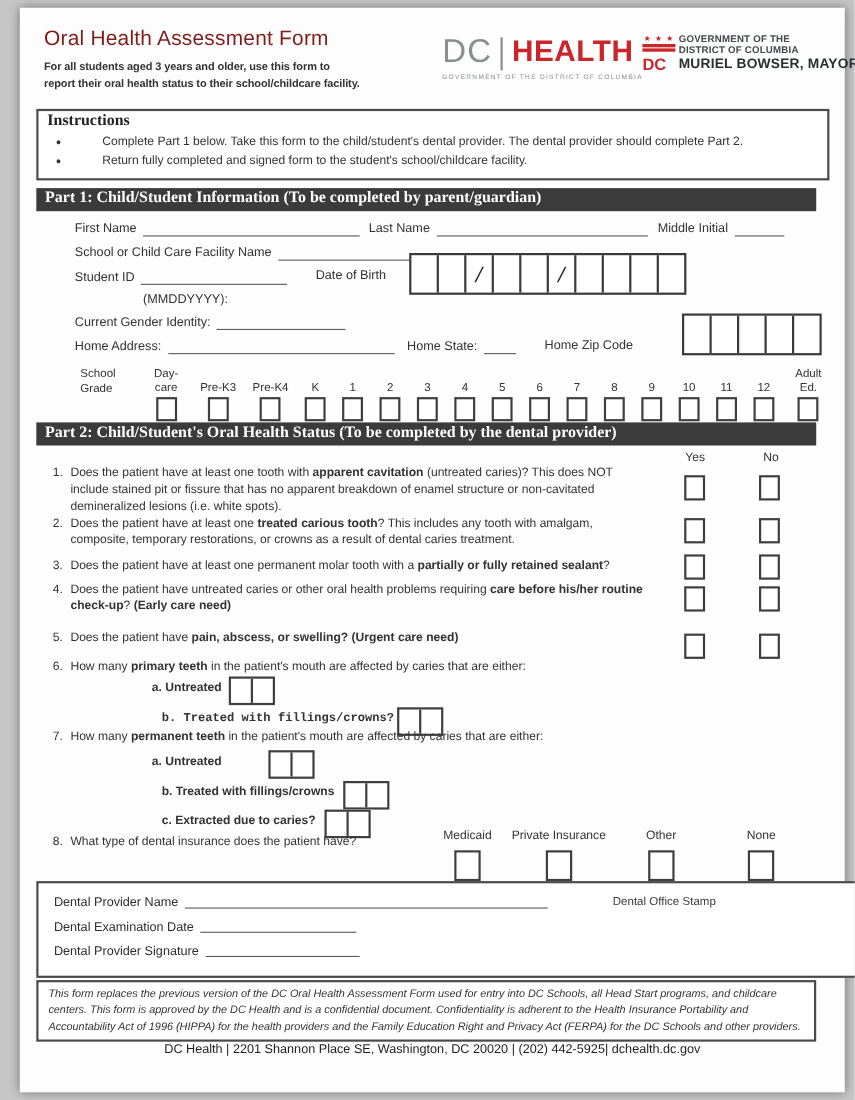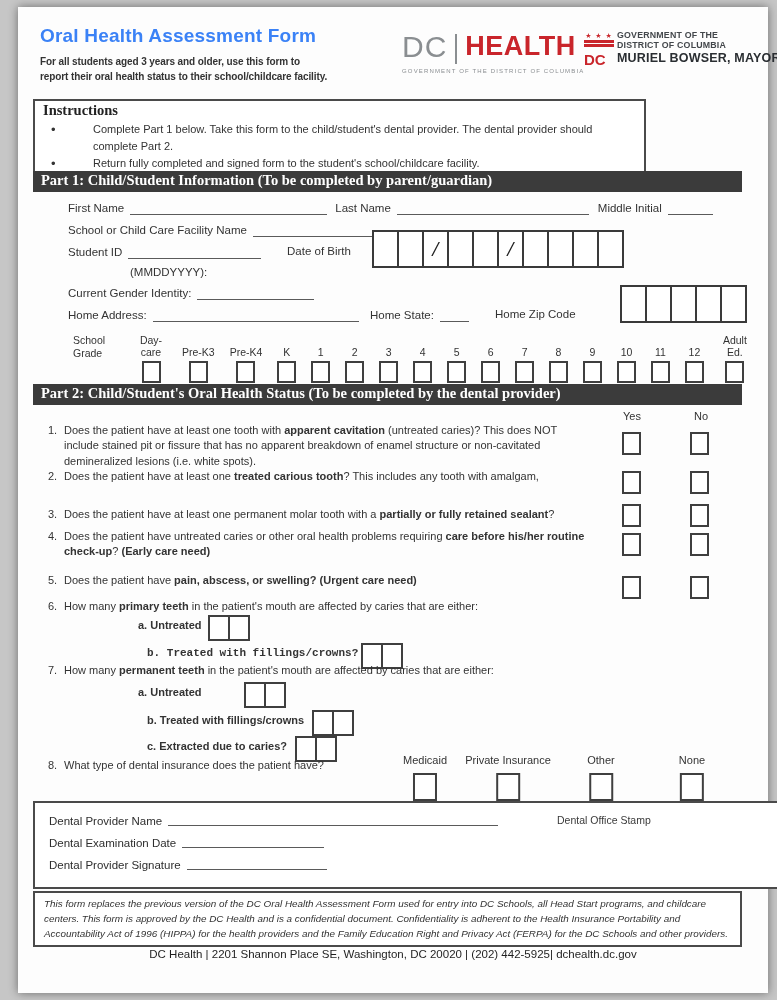--- a/index.html
+++ b/index.html
@@ -8,37 +8,37 @@
     background:#c6c6c6;
     font-family:"Liberation Sans",sans-serif;color:#2e2e2e;
     -webkit-font-smoothing:antialiased;
   }
   .page{
     position:absolute;left:18px;top:7px;width:750px;height:986px;
     background:#fdfdfd;box-shadow:0 0 9px rgba(0,0,0,.45);
   }
   
   .hdr-left{position:absolute;left:22px;top:18px;}
-  .hdr-title{font-size:19px;font-weight:bold;color:#3b82f6;letter-spacing:.2px;margin:0 0 7px 0;}
+  .hdr-title{font-size:19px;font-weight:normal;color:#7f1d1d;letter-spacing:.2px;margin:0 0 7px 0;}
   .hdr-sub{font-size:10px;font-weight:bold;line-height:1.5;letter-spacing:-.1px;color:#333;white-space:nowrap;}
   .dch{position:absolute;left:384px;top:26px;}
   .dch-row{display:flex;align-items:flex-start;gap:8px;}
   .dch-dc{font-size:30px;color:#8a8e91;line-height:.95;letter-spacing:1px;}
   .dch-bar{width:2px;height:30px;background:#8a8e91;margin-top:1px;}
   .dch-health{font-size:27px;font-weight:bold;color:#c9252b;line-height:1;letter-spacing:.5px;}
   .dch-tag{font-size:6px;color:#8a8e91;letter-spacing:1.15px;margin-top:4px;white-space:nowrap;}
   .gov{position:absolute;left:566px;top:24px;display:grid;grid-template-columns:auto 1fr;column-gap:3px;row-gap:1px;}
   .gov-flag{width:30px;padding-top:1px;}
   .gov-stars{color:#c9252b;font-size:7px;letter-spacing:1px;line-height:1;text-align:center;white-space:nowrap;}
   .gov-bar{height:3px;background:#c9252b;margin-top:1px;}
   .gov-lines{font-size:8.8px;font-weight:bold;color:#43474b;line-height:1.12;letter-spacing:.2px;white-space:nowrap;}
   .gov-dc{color:#c9252b;font-size:15px;font-weight:bold;line-height:1;text-align:left;}
   .gov-mayor{font-size:12.5px;font-weight:bold;color:#2a2e32;letter-spacing:.2px;line-height:1;white-space:nowrap;}
   
-  .instr{position:absolute;left:15px;top:92px;width:613px;box-sizing:border-box;
+  .instr{position:absolute;left:15px;top:92px;width:721px;box-sizing:border-box;
     border:2px solid #4a4a4a;padding:1px 8px 7px 8px;background:#fff;}
   .instr-title{font-family:"Liberation Serif",serif;font-weight:bold;font-size:14.5px;color:#222;}
   .instr-list{margin:2px 0 0 0;padding:0;list-style:none;font-size:11px;line-height:1.55;color:#333;}
   .instr-list li{position:relative;padding-left:50px;}
   .instr-list li::before{content:"\2022";position:absolute;left:8px;top:-1px;font-size:13px;}
   
   .pbar{position:absolute;left:15px;width:709px;height:21px;background:#3b3b3b;color:#fff;
     font-family:"Liberation Serif",serif;font-weight:bold;font-size:14.5px;
     padding:1px 0 0 8px;box-sizing:border-box;white-space:nowrap;}
   .p1bar{top:164px;}
@@ -267,21 +267,21 @@
 
     <div class="q" style="top:14px;">
       <span class="q-num">1.</span>
       <div class="q-body"><span>Does the patient have at least one tooth with </span><span class="b">apparent cavitation</span><span> (untreated caries)? This does NOT</span><br><span>include stained pit or fissure that has no apparent breakdown of enamel structure or non-cavitated</span><br><span>demineralized lesions (i.e. white spots).</span></div>
     </div>
     <span class="cbp" style="left:589px;top:23px;"></span>
     <span class="cbp" style="left:657px;top:23px;"></span>
 
     <div class="q" style="top:60px;">
       <span class="q-num">2.</span>
-      <div class="q-body"><span>Does the patient have at least one </span><span class="b">treated carious tooth</span><span>? This includes any tooth with amalgam,</span><br></div>
+      <div class="q-body"><span>Does the patient have at least one </span><span class="b">treated carious tooth</span><span>? This includes any tooth with amalgam,</span><br><span>composite, temporary restorations, or crowns as a result of dental caries treatment.</span></div>
     </div>
     <span class="cbp" style="left:589px;top:62px;"></span>
     <span class="cbp" style="left:657px;top:62px;"></span>
 
     <div class="q" style="top:98px;">
       <span class="q-num">3.</span>
       <div class="q-body"><span>Does the patient have at least one permanent molar tooth with a </span><span class="b">partially or fully retained sealant</span><span>?</span></div>
     </div>
     <span class="cbp" style="left:589px;top:95px;"></span>
     <span class="cbp" style="left:657px;top:95px;"></span>

